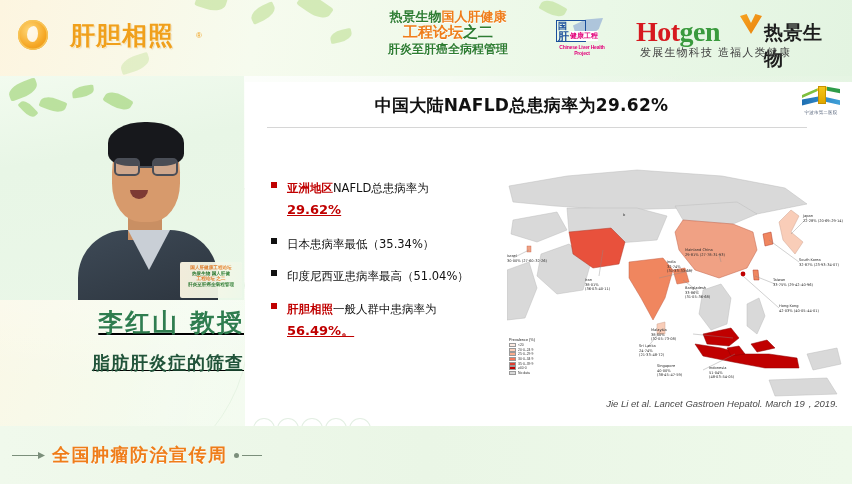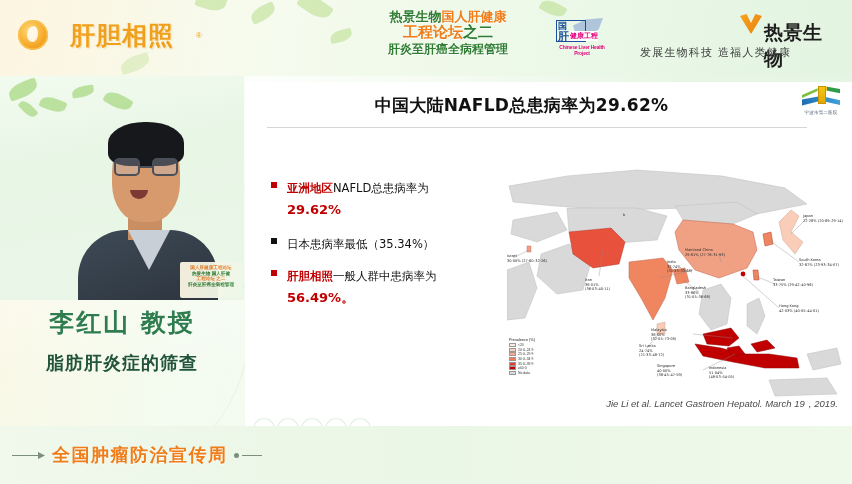--- a/index.html
+++ b/index.html
@@ -155,21 +155,21 @@
     background: linear-gradient(100deg,#fdf6e3,#eef8ea);
     border-radius: 2px; opacity:.95; overflow:hidden;
   }
   #video .banner-mini div { font-size: 4.6px; font-weight:bold; line-height:1.25; text-align:center; }
   #video .banner-mini .m1 { color:#e8802a; margin-top:3px; }
   #video .banner-mini .m2 { color:#2e7d32; }
   #video .banner-mini .m3 { color:#e8802a; }
   #video .banner-mini .m4 { color:#2e7d32; }
 
   #speaker {
-    position:absolute; left:0; top:300px; width:244px; height:96px; text-align:center;
+    position:absolute; left:0; top:300px; width:244px; height:96px; text-align:right;text-decoration:underline;
   }
   #speaker .name {
     font-size: 25px; font-weight: bold; color:#2f7d4f; letter-spacing: 2px;
     font-family:"DejaVu Sans", sans-serif; text-shadow: 0 1px 1px rgba(255,255,255,.9);
     margin-top: 6px;
   }
   #speaker .topic {
     font-size: 18px; font-weight: bold; color:#21543a; letter-spacing: 1px;
     font-family:"DejaVu Sans", sans-serif; margin-top: 12px;
   }
@@ -220,20 +220,21 @@
     position:absolute; left:0; top:4px; width:6px; height:6px; background:#111;
   }
   .bullet.accent .sq { background:#c00000; }
   .bullet .txt {
     font-size:11.5px; color:#111; line-height:1.45; font-family:"DejaVu Sans", sans-serif;
   }
   .bullet .txt .hi { color:#c00000; font-weight:bold; }
   .bullet .big {
     display:block; margin-top:4px; font-size:13px; font-weight:bold; color:#c00000;
     font-family:"DejaVu Sans", sans-serif;
+    text-decoration:underline;
   }
 
   
   #map {
     position:absolute; left:262px; top:76px; width:335px; height:240px;
     background:#ffffff;
   }
   #map svg { display:block; }
   .mlabel {
     position:absolute; font-size:3.6px; color:#2b2b2b; line-height:1.3;
@@ -329,20 +330,21 @@
     <div id="logo-clhp">
       <div class="liver"></div>
       <div class="frame"></div>
       <div class="cn1">国</div>
       <div class="cn2">肝</div>
       <div class="cn3">健康工程</div>
       <div class="en">Chinese Liver Health Project</div>
     </div>
 
     <div id="logo-hotgen">
+      <div class="hot"><span class="r">Hot</span><span class="g">gen</span></div>
       <div class="butterfly"></div>
       <div class="cnname">热景生物</div>
       <div class="tag">发展生物科技  造福人类健康</div>
     </div>
   </div>
 
   <div id="video">
     <div class="vleaf" style="left:8px;top:6px;width:30px;height:15px;transform:rotate(-20deg)"></div>
     <div class="vleaf" style="left:40px;top:22px;width:26px;height:13px;transform:rotate(22deg)"></div>
     <div class="vleaf" style="left:72px;top:10px;width:22px;height:11px;transform:rotate(-8deg)"></div>
@@ -390,20 +392,24 @@
     </div>
 
     <div id="bullets">
       <div class="bullet accent">
         <span class="sq"></span>
         <span class="txt"><span class="hi">亚洲地区</span><span>NAFLD总患病率为</span><span class="big">29.62%</span></span>
       </div>
       <div class="bullet">
         <span class="sq"></span>
         <span class="txt">日本患病率最低（35.34%）</span>
+      </div>
+      <div class="bullet">
+        <span class="sq"></span>
+        <span class="txt">印度尼西亚患病率最高（51.04%）</span>
       </div>
       <div class="bullet accent">
         <span class="sq"></span>
         <span class="txt"><span class="hi">肝胆相照</span><span>一般人群中患病率为</span><span class="big">56.49%。</span></span>
       </div>
     </div>
 
     <div id="map">
       <svg width="335" height="240" viewBox="0 0 335 240">
         <rect x="0" y="0" width="335" height="240" fill="#ffffff"></rect>

